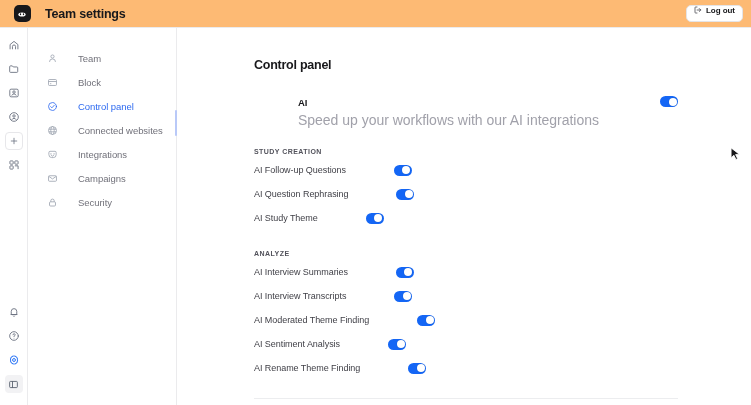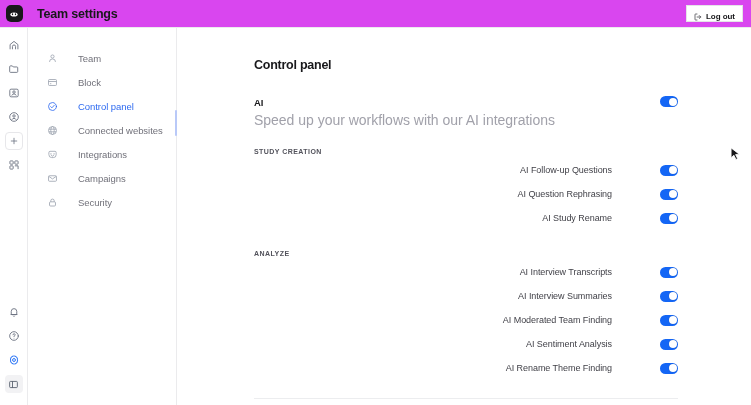--- a/index.html
+++ b/index.html
@@ -10,41 +10,42 @@
     overflow: hidden;
     -webkit-font-smoothing: antialiased;
   }
   .app { position: relative; width: 751px; height: 405px; display: flex; flex-direction: column; }
 
   
   .topbar {
     height: 28px; min-height: 28px;
     border-bottom: 1px solid #ebebed;
     display: flex; align-items: center;
-    background: #d946ef;
+    background: #fdba74;
+    padding-left: 8px;
   }
   .logo-slot {
     width: 28px; height: 27px;
     display: flex; align-items: center; justify-content: center;
   }
   .logo {
     width: 17px; height: 17px; border-radius: 5px;
     background: #18181b;
     display: flex; align-items: center; justify-content: center;
   }
   .logo svg { display:block; }
   .app-title {
     font-size: 12.5px; font-weight: 700; color: #18181b;
     letter-spacing: -0.2px; margin-left: 9px;
   }
   .topbar-right { margin-left: auto; padding-right: 8px; display:flex; align-items:center; }
   .logout-btn {
-    display: inline-flex; align-items: flex-end; gap: 4px;
+    display: inline-flex; align-items: flex-start; gap: 4px;
     height: 17px; padding: 0 7px;
-    border: 1px solid #e4e4e7; border-radius: 0;
+    border: 1px solid #e4e4e7; border-radius: 5px;
     background: #fff; color: #18181b;
     font-size: 8px; font-weight: 700; letter-spacing: -0.05px;
     cursor: pointer; white-space: nowrap;
   }
   .logout-btn svg { display:block; }
 
   
   .body { flex: 1; display: flex; min-height: 0; }
 
   
@@ -107,21 +108,21 @@
     font-size: 9.5px; font-weight: 700; color: #18181b; letter-spacing: -0.05px;
   }
   .section-sub {
     font-size: 14px; color: #a1a1aa; margin-top: 4px; letter-spacing: -0.02px;
   }
   .group-label {
     font-size: 7px; font-weight: 700; color: #52525b;
     letter-spacing: 0.45px; margin-top: 20px; margin-bottom: 3px;
   }
   .row {
-    display: flex; align-items: center; justify-content: flex-end;
+    display: flex; align-items: center; justify-content: flex-start;
     height: 24px;
     gap: 48px;
   }
   .row-label { font-size: 9px; color: #3f3f46; letter-spacing: -0.05px; }
   .divider { height: 1px; background: #ecedef; margin: 18px 0 0 0; }
 
   
   .toggle {
     width: 18px; height: 11px; border-radius: 6px;
     background: #d4d4d8; position: relative; cursor: pointer; flex: none;
@@ -129,21 +130,21 @@
   .toggle.on { background: #1466f5; }
   .toggle .knob {
     position: absolute; top: 1.5px; left: 1.5px;
     width: 8px; height: 8px; border-radius: 50%;
     background: #fff; box-shadow: 0 0 1px rgba(0,0,0,.25);
   }
   .toggle.on .knob { left: auto; right: 1.5px; }
 
   
   .cursor { position: absolute; pointer-events: none; }
-  .pad-ai { margin-top: 22px; }
+  .pad-ai { margin-top: 22px; margin-left: 44px; }
 </style>
 </head>
 <body>
 
 <div class="app">
 
   <div class="topbar">
     <div class="logo-slot">
       <div class="logo">
         <svg width="10" height="10" viewBox="0 0 16 16" fill="none">
@@ -351,42 +352,42 @@
                 <span class="knob"></span>
               </div>
           </div>
           <div class="row">
             <div class="row-label">AI Question Rephrasing</div>
             <div class="toggle on">
                 <span class="knob"></span>
               </div>
           </div>
           <div class="row">
-            <div class="row-label">AI Study Rename</div>
+            <div class="row-label">AI Study Theme</div>
             <div class="toggle on">
                 <span class="knob"></span>
               </div>
           </div>
 
           <div class="group-label">ANALYZE</div>
 
           <div class="row">
+            <div class="row-label">AI Interview Summaries</div>
+            <div class="toggle on">
+                <span class="knob"></span>
+              </div>
+          </div>
+          <div class="row">
             <div class="row-label">AI Interview Transcripts</div>
             <div class="toggle on">
                 <span class="knob"></span>
               </div>
           </div>
           <div class="row">
-            <div class="row-label">AI Interview Summaries</div>
-            <div class="toggle on">
-                <span class="knob"></span>
-              </div>
-          </div>
-          <div class="row">
-            <div class="row-label">AI Moderated Team Finding</div>
+            <div class="row-label">AI Moderated Theme Finding</div>
             <div class="toggle on">
                 <span class="knob"></span>
               </div>
           </div>
           <div class="row">
             <div class="row-label">AI Sentiment Analysis</div>
             <div class="toggle on">
                 <span class="knob"></span>
               </div>
           </div>

